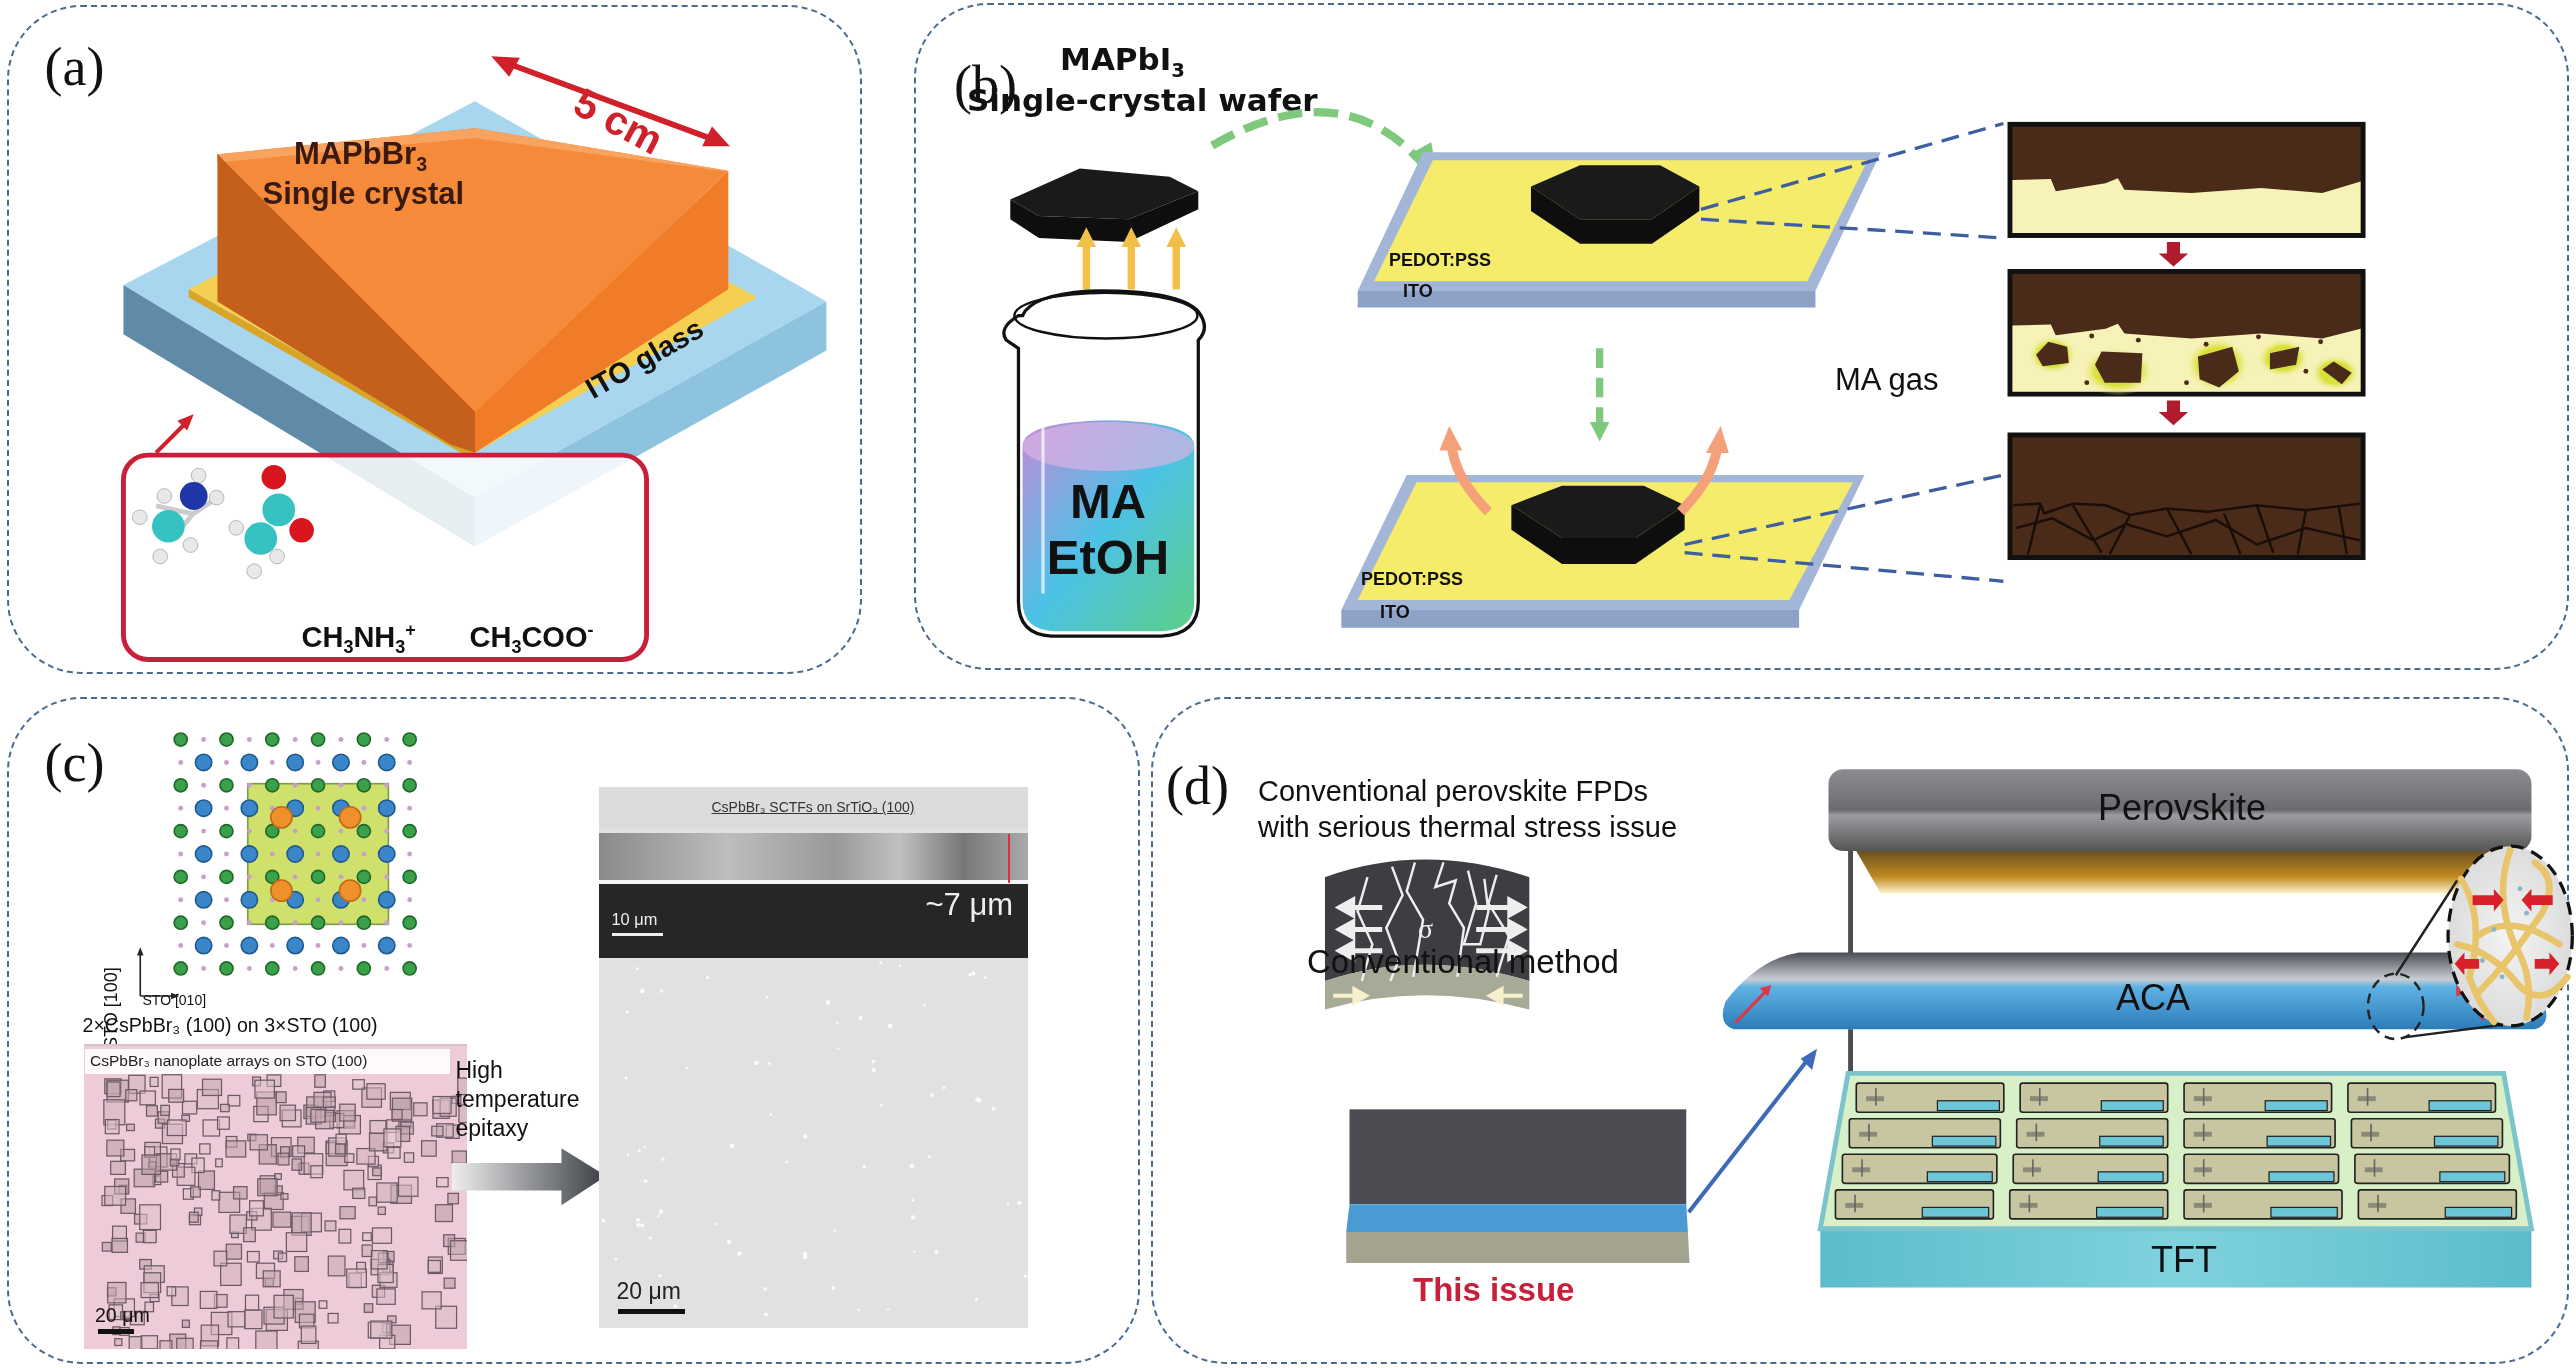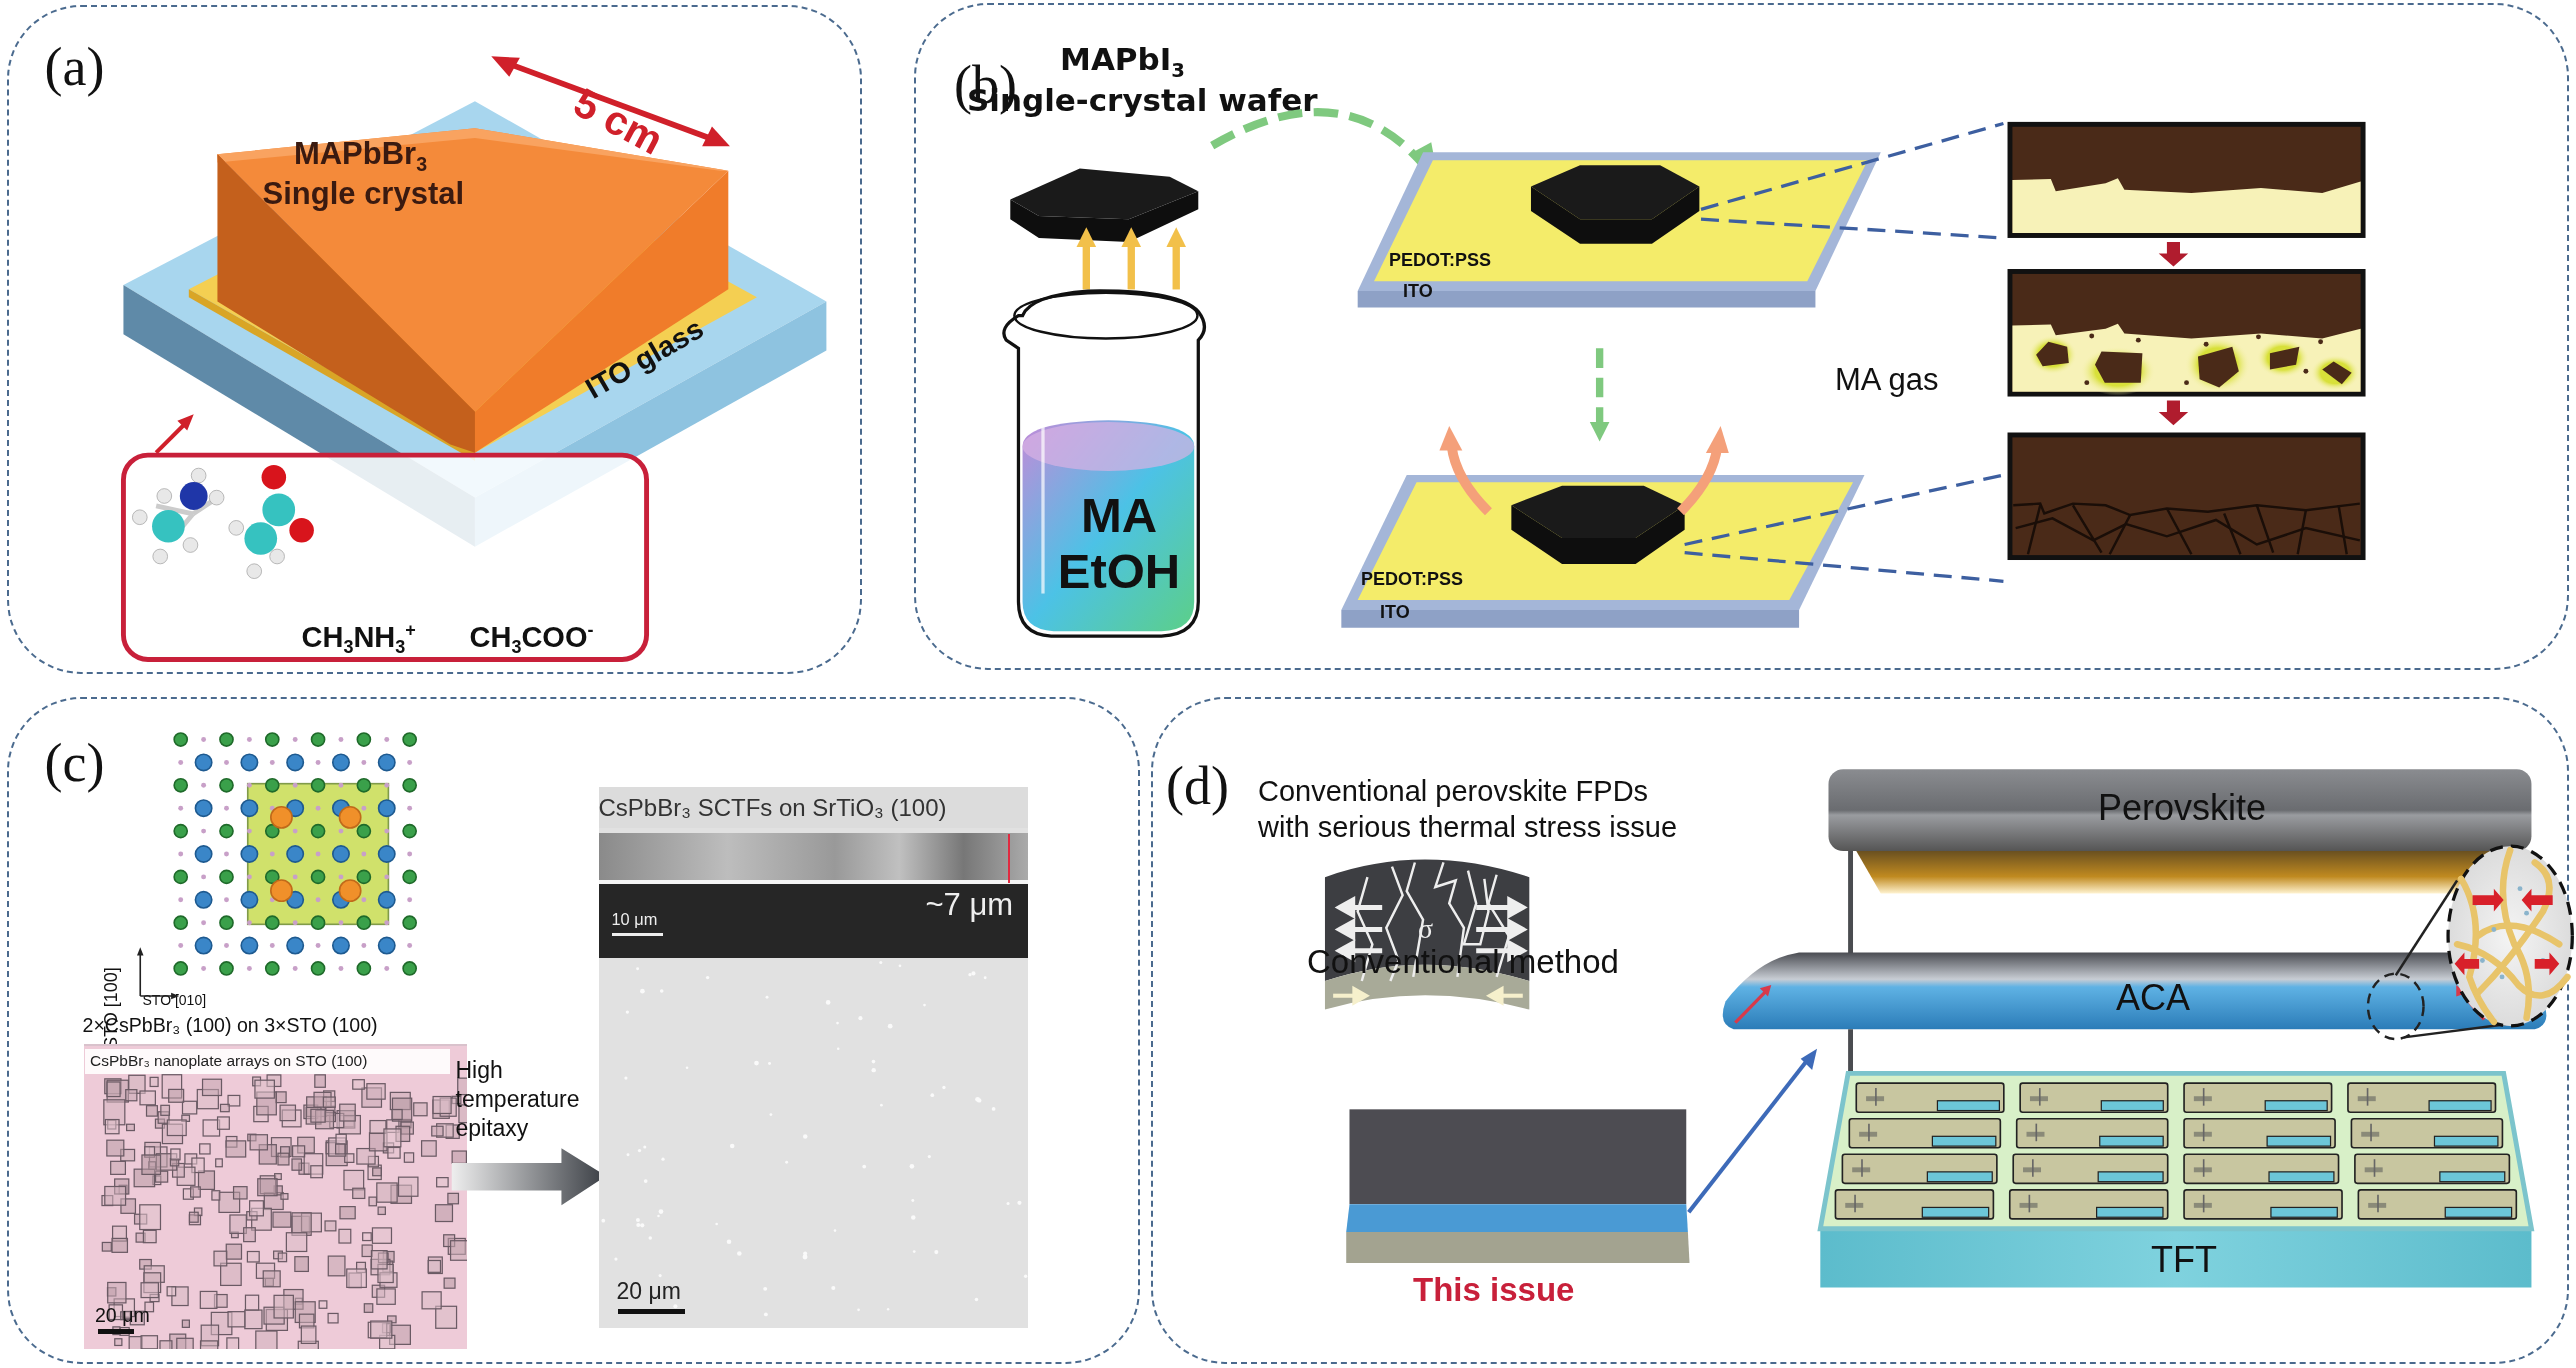--- a/index.html
+++ b/index.html
@@ -205,21 +205,21 @@
         <path d="M1375,612 L1360,672 M1415,612 L1450,670 M1485,624 L1460,672 M1530,616 L1560,672 M1600,622 L1620,672 M1640,612 L1660,670 M1700,618 L1690,672 M1740,612 L1750,672"></path>
       </g>
     </g>
   </svg>
 
   <div class="caption-sans bold" style="left:473px;top:245px;font-size:18px;">PEDOT:PSS</div>
   <div class="caption-sans bold" style="left:487px;top:276px;font-size:18px;">ITO</div>
   <div class="caption-sans bold" style="left:445px;top:564px;font-size:18px;">PEDOT:PSS</div>
   <div class="caption-sans bold" style="left:464px;top:597px;font-size:18px;">ITO</div>
 
-  <div class="caption-sans bold" style="left:106px;top:482px;width:172px;text-align:center;font-size:49px;line-height:56px;color:#111;margin-left:11px;">
+  <div class="caption-sans bold" style="left:106px;top:468px;width:172px;text-align:center;font-size:49px;line-height:56px;color:#111;">
     <div>MA</div>
     <div>EtOH</div>
   </div>
 
   <div class="caption-sans" style="left:919px;top:357px;font-size:31px;">MA gas</div>
 </div>
 
 <div id="panel-c" class="panel">
   <div class="plabel" style="left:36px;top:33px;">(c)</div>
 
@@ -640,21 +640,21 @@
     <defs>
       <linearGradient id="greyArrow" x1="0" y1="0" x2="1" y2="0">
         <stop offset="0" stop-color="#eeeeee"></stop>
         <stop offset="1" stop-color="#3a3e44"></stop>
       </linearGradient>
     </defs>
     <polygon points="0,22 135,22 135,4 190,38 135,74 135,56 0,56" fill="url(#greyArrow)"></polygon>
   </svg>
 
   <div class="abs" style="left:590px;top:88px;width:429px;height:541px;background:#e1e1e1;overflow:hidden;">
-    <div class="abs" style="left:0;top:0;width:429px;height:41px;background:#dcdcdc;font-size:24px;line-height:41px;color:#333;">CsPbBr₃ SCTFs on SrTiO₃ (100)</div>
+    <div class="abs" style="left:0;top:0;width:429px;height:41px;background:#dcdcdc;font-size:14px;line-height:41px;text-align:center;color:#333;text-decoration:underline;">CsPbBr₃ SCTFs on SrTiO₃ (100)</div>
 
     <div class="abs" style="left:0;top:46px;width:429px;height:47px;background:linear-gradient(90deg,#8a8a8a,#bdbdbd 30%,#999 55%,#c0c0c0 70%,#777 85%,#aaa);"></div>
     <div class="abs" style="left:0;top:93px;width:429px;height:4.1px;background:#f5f5f5;"></div>
     <div class="abs" style="left:0;top:97px;width:429px;height:74px;background:#262626;"></div>
     <div class="abs" style="left:409px;top:47px;width:2.5px;height:49px;background:#e02a40;"></div>
     <div class="abs" style="left:327px;top:100px;font-size:31px;color:#eee;">~7 μm</div>
     <div class="abs" style="left:13px;top:123px;font-size:16.4px;color:#eee;">10 μm</div>
     <div class="abs" style="left:13px;top:146px;width:51px;height:2.5px;background:#eee;"></div>
 
     <svg width="429" height="368" style="left:0;top:172px;" id="sem-speckle-svg" viewBox="0 0 524 450">

